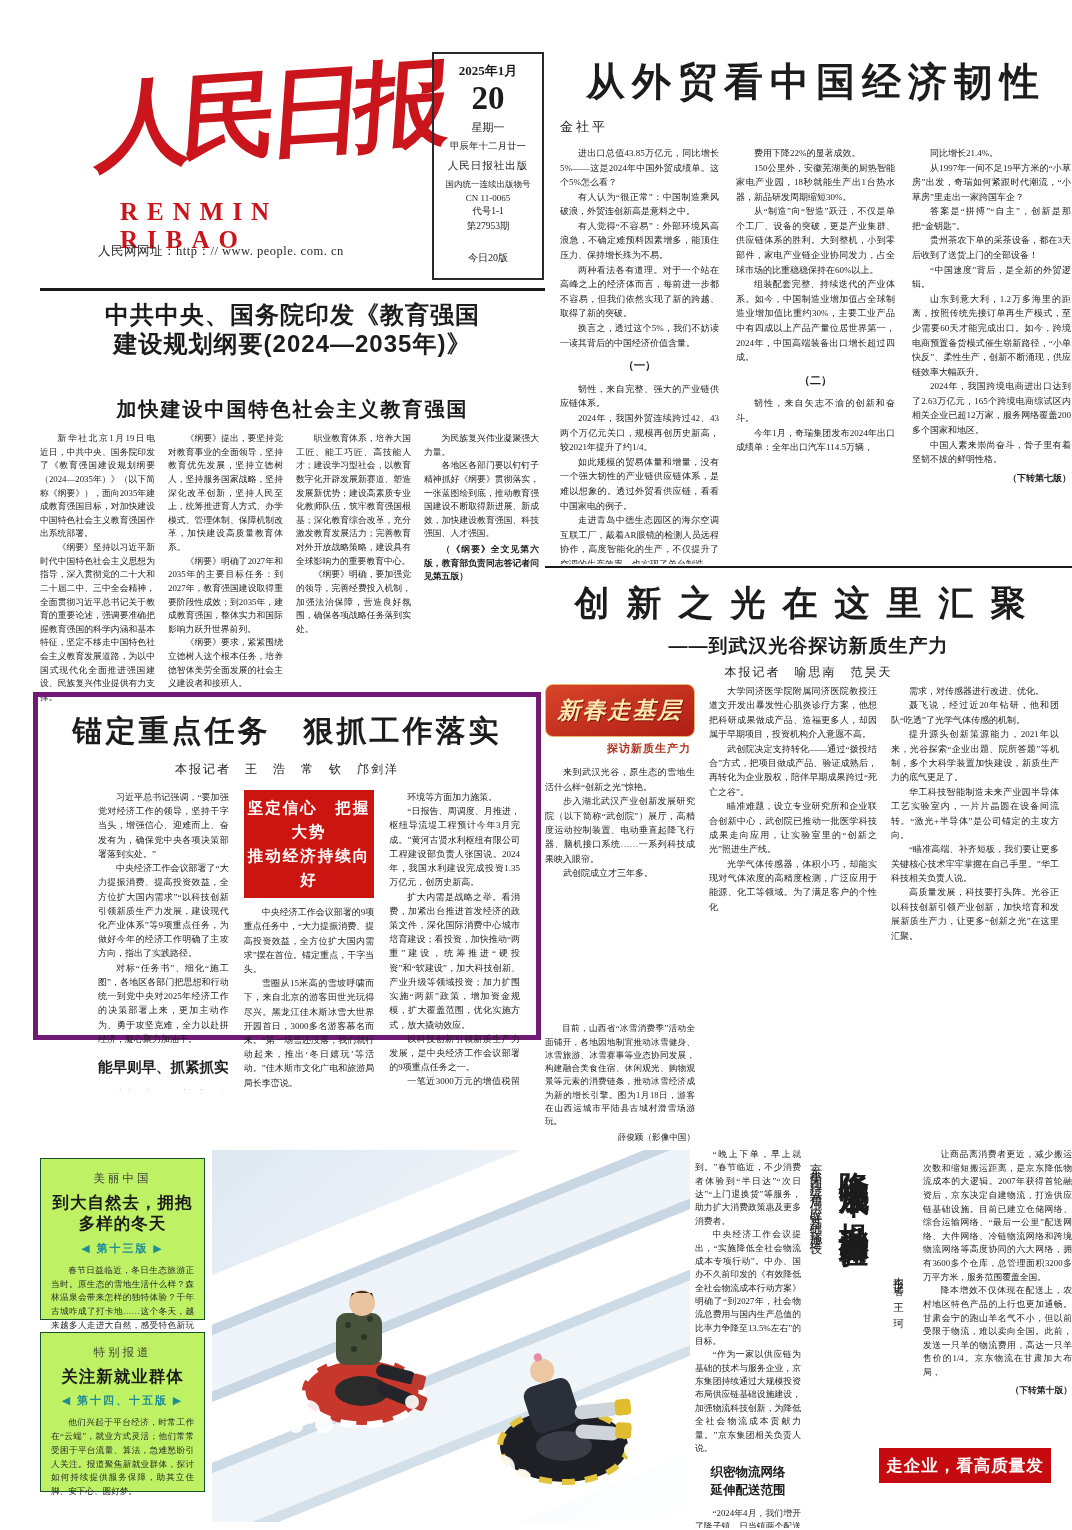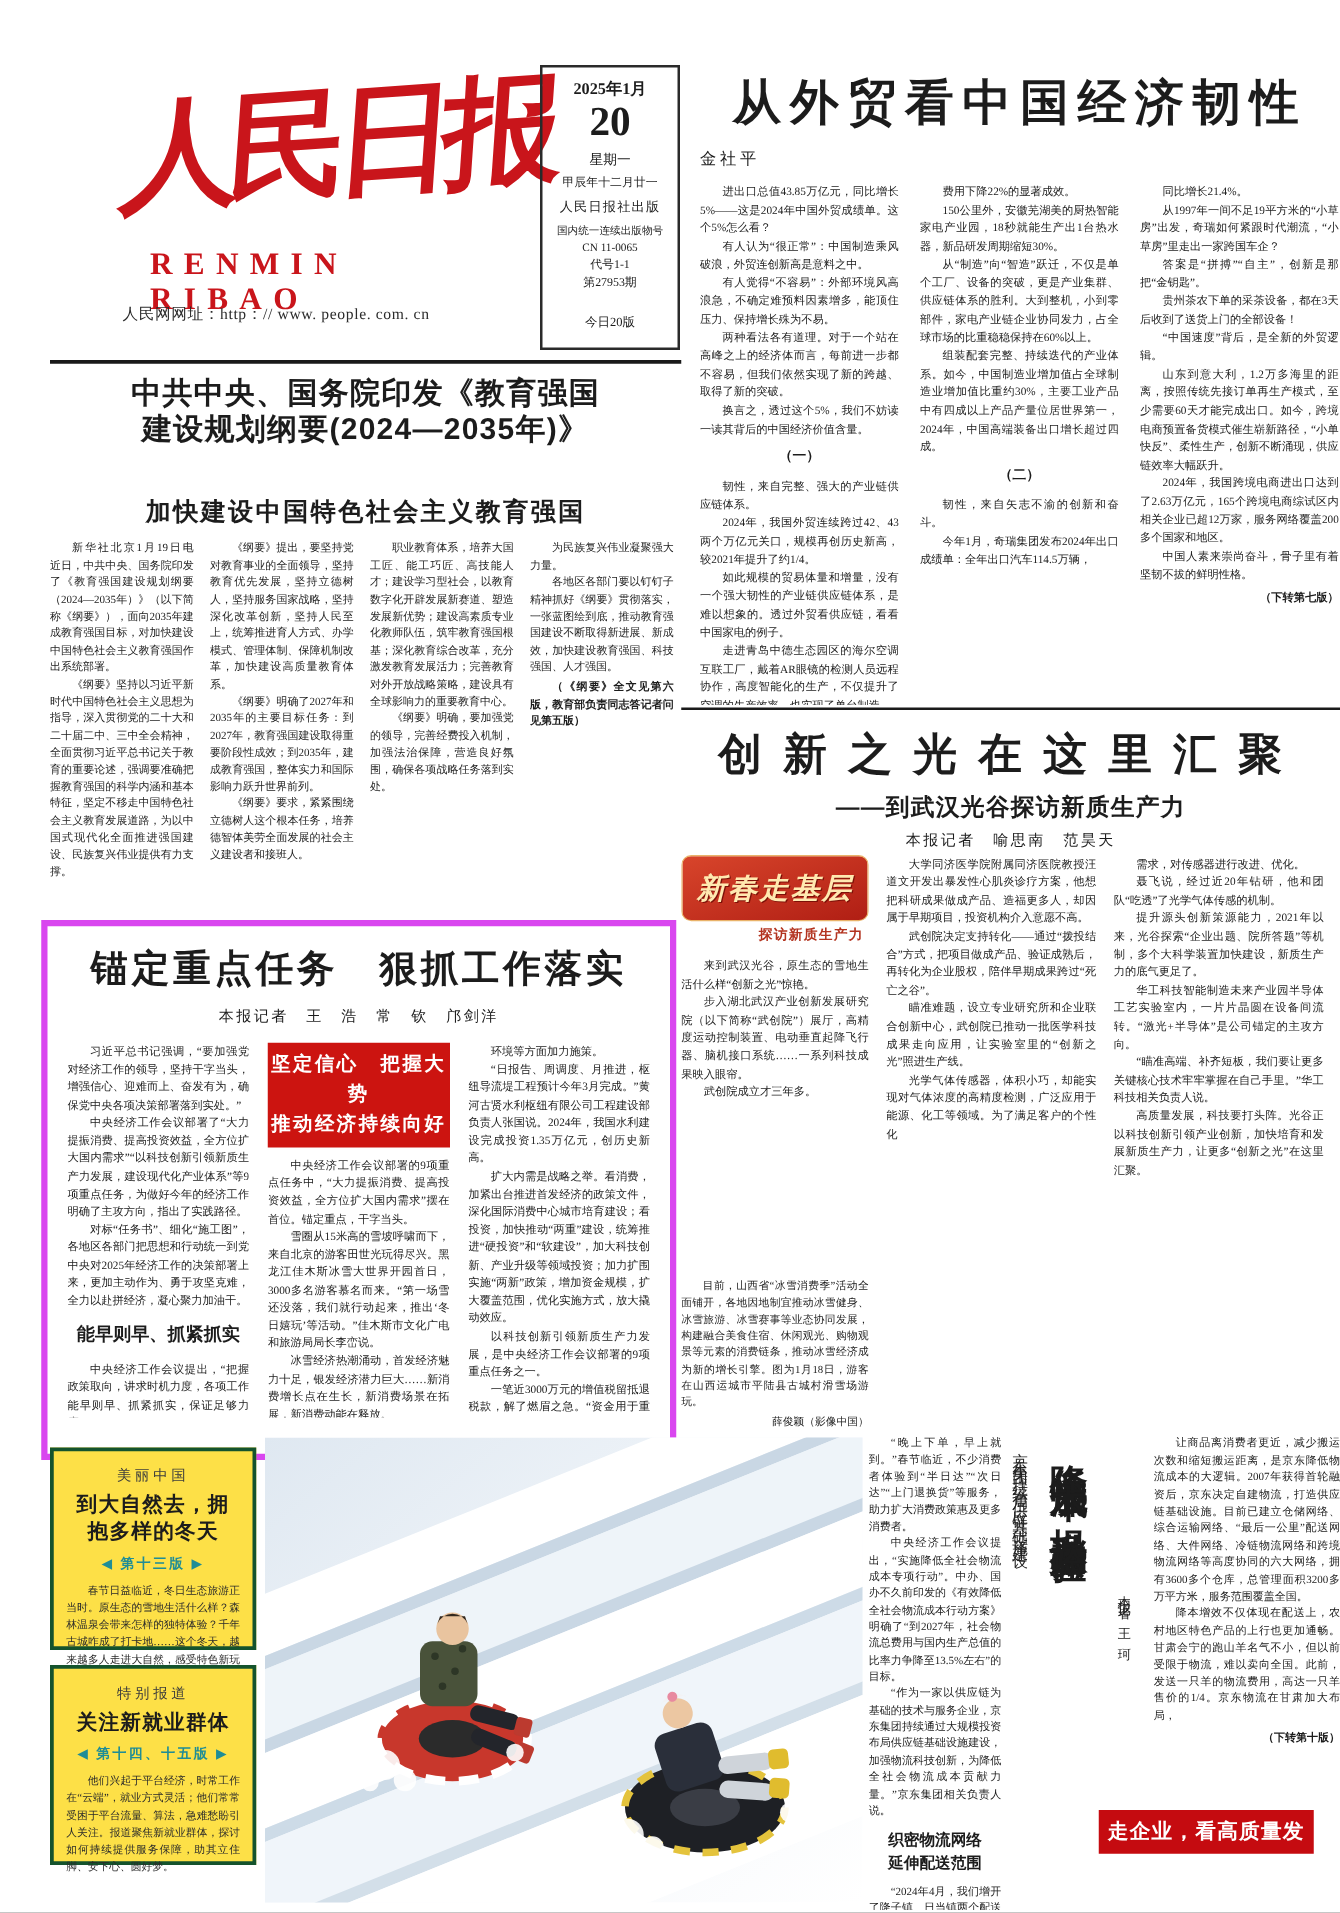--- a/index.html
+++ b/index.html
@@ -40,45 +40,45 @@
   #trade-cols{left:560px;top:146px;width:512px;height:418px;gap:17px;}
   #trade-cols .col{width:159px;font-size:9px;line-height:1.62;}
   
   #edu-title{left:40px;top:300px;width:505px;text-align:center;font-size:24px;font-weight:900;
       line-height:1.22;letter-spacing:1px;}
   #edu-subtitle{left:40px;top:396px;width:505px;text-align:center;font-size:20px;font-weight:bold;letter-spacing:2px;}
   #edu-cols{left:40px;top:432px;width:505px;height:298px;gap:13px;}
   #edu-cols .col{width:115px;font-size:8.8px;line-height:1.55;}
   .endnote{font-weight:bold;text-indent:2em;text-align:justify;margin-top:2px;}
   
-  #anchor-box{left:33px;top:736px;width:508px;height:432px;border:5px solid #d946ef;box-sizing:border-box;
+  #anchor-box{left:33px;top:692px;width:508px;height:348px;border:5px solid #701a75;box-sizing:border-box;
       padding:14px 16px 10px;}
   #anchor-title{text-align:center;font-size:30px;font-weight:900;letter-spacing:3px;}
   #anchor-byline{text-align:center;font-size:12px;letter-spacing:2px;margin-top:9px;}
-  #anchor-cols{position:static;display:flex;gap:15px;margin-top:12px;height:300px;}
+  #anchor-cols{position:static;display:flex;gap:15px;margin-top:12px;height:300px;margin-left:44px;}
   #anchor-cols .col{width:149px;font-size:9px;line-height:1.58;}
   .red-subhead{background:#cc1410;color:#fff;text-align:center;font-weight:bold;font-size:15.5px;
       line-height:1.55;padding:6px 2px;letter-spacing:2px;margin-bottom:7px;}
   
   #innov-rule{left:545px;top:566px;width:527px;height:2px;}
   #innov-title{left:545px;top:580px;width:527px;text-align:center;font-size:35px;font-weight:900;letter-spacing:17px;white-space:nowrap;}
   #innov-subtitle{left:545px;top:633px;width:527px;text-align:center;font-size:19px;font-weight:bold;letter-spacing:1px;}
   #innov-byline{left:545px;top:664px;width:527px;text-align:center;font-size:12px;letter-spacing:2px;}
   #innov-cols{left:545px;top:684px;width:527px;height:460px;gap:14px;}
   #innov-cols .col{font-size:9px;line-height:1.6;}
   #innov-col1{width:150px;display:flex;flex-direction:column;}
   #innov-col2,#innov-col3{width:168px;}
   #badge{background:linear-gradient(160deg,#d8452b,#b01e14);border-radius:8px;border:1px solid #e9b36a;
       color:#ffe9b0;text-align:center;font-size:23px;font-weight:900;letter-spacing:2px;padding:8px 2px 6px;
       font-style:italic;text-shadow:1px 1px 0 #7c1008;}
   #badge-sub{color:#b3331f;font-size:11px;font-weight:bold;text-align:right;margin:3px 4px 8px 0;letter-spacing:1px;}
   #photo-caption-block{margin-top:auto;font-size:8.6px;line-height:1.55;}
   #photo-credit{text-align:right;margin-top:2px;}
   
-  .feature-box{position:absolute;left:40px;width:165px;background:#fde047;border:3px solid #14532d;
+  .feature-box{position:absolute;left:40px;width:165px;background:#bef264;border:1px solid #14532d;
       box-sizing:border-box;padding:12px 10px 8px;text-align:center;}
   .feature-kicker{font-size:11.5px;letter-spacing:3px;color:#3c3c3c;}
   .feature-title{font-size:16.5px;font-weight:900;margin-top:6px;line-height:1.3;letter-spacing:1px;}
   .feature-page{color:#1f8d96;font-size:11px;font-weight:bold;margin-top:6px;letter-spacing:2px;}
   .feature-body{font-size:8.6px;line-height:1.6;text-align:justify;text-indent:2em;margin-top:8px;color:#2a2a2a;}
   
   #photo-wrap{left:212px;top:1150px;width:478px;height:372px;}
   
   #logi{left:695px;top:1148px;width:377px;height:382px;}
   #logi-col1{position:absolute;left:0;top:0;width:106px;height:380px;font-size:8.8px;line-height:1.52;}

